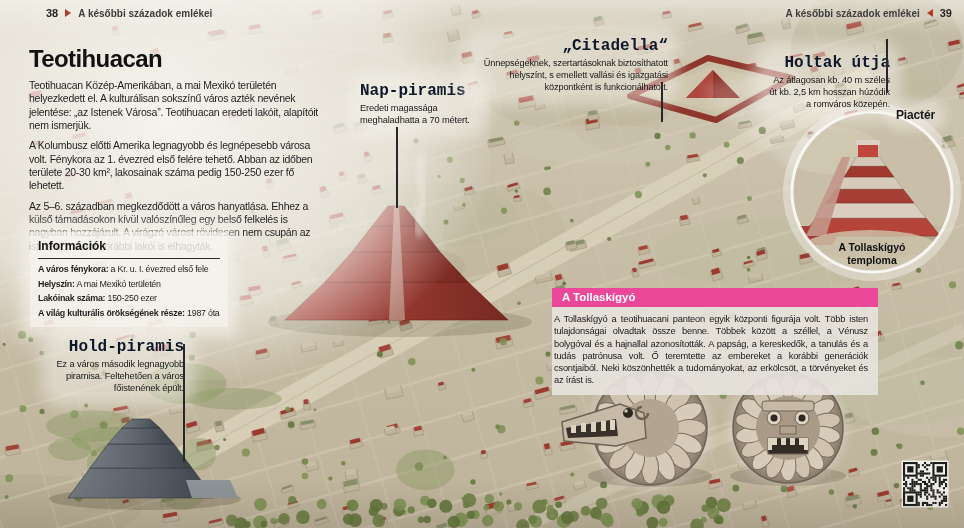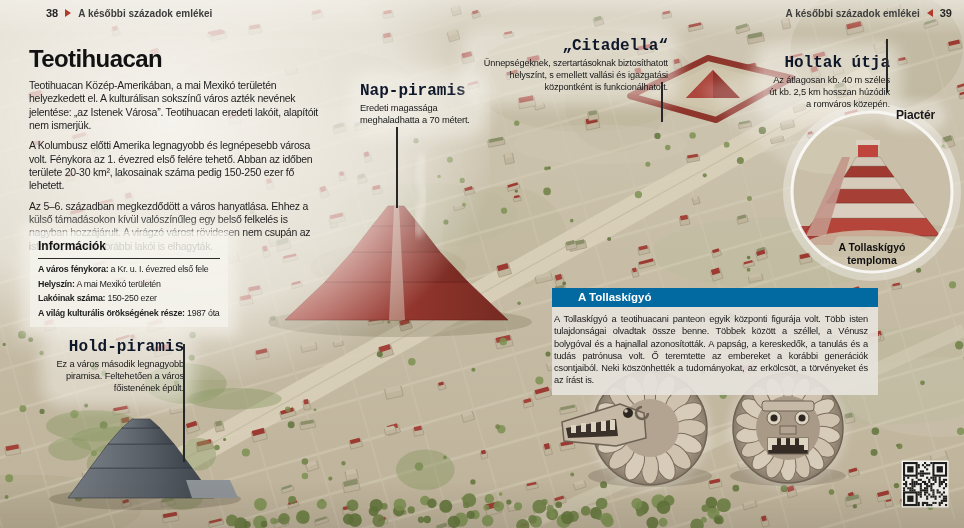--- a/index.html
+++ b/index.html
@@ -49,22 +49,22 @@
   .lead{position:absolute;width:1.6px;background:#272727;}
   .lead-moon{left:183px;top:344px;height:118px;}
   .lead-sun{left:396px;top:127px;height:81px;}
   .lead-cit{left:661px;top:82px;height:40px;}
   .lead-ave{left:886px;top:39px;height:53px;}
 
   .inset-caption{position:absolute;left:818px;top:241px;width:108px;text-align:center;
                  font-size:10.5px;font-weight:bold;line-height:1.25;color:#0f0f0f;}
 
   .panel{position:absolute;left:552px;top:288px;width:326px;}
-  .panel-h{background:#0369a1;color:#ffffff;font-weight:bold;font-size:11.5px;
-           padding:3px 10px 4px 26px;}
+  .panel-h{background:#ec4899;color:#ffffff;font-weight:bold;font-size:11.5px;
+           padding:3px 10px 4px 10px;}
   .panel-b{background:rgba(230,227,220,.92);padding:6px 10px 8px 2px;font-size:9.3px;
            letter-spacing:-0.2px;line-height:1.32;text-align:justify;color:#1a1a1a;}
 </style>
 </head>
 <body>
 
 <div class="spread">
 
   <svg class="scene" id="city-svg" width="964" height="528" viewBox="0 0 964 528">
     <defs>

